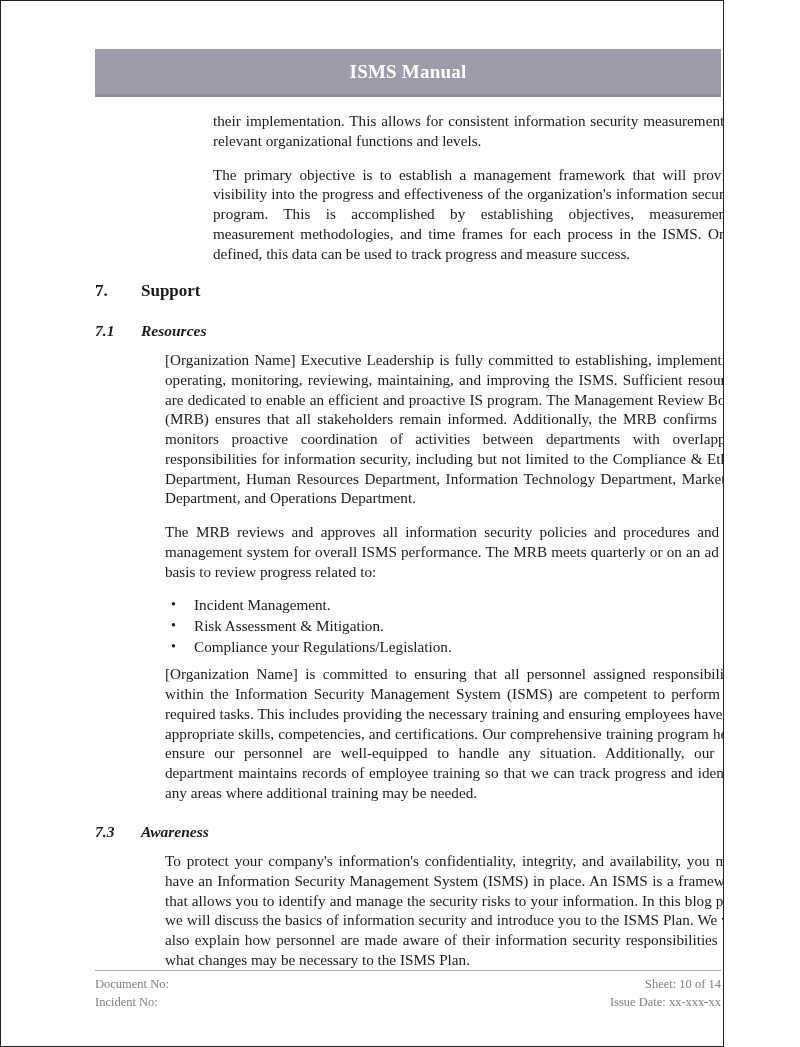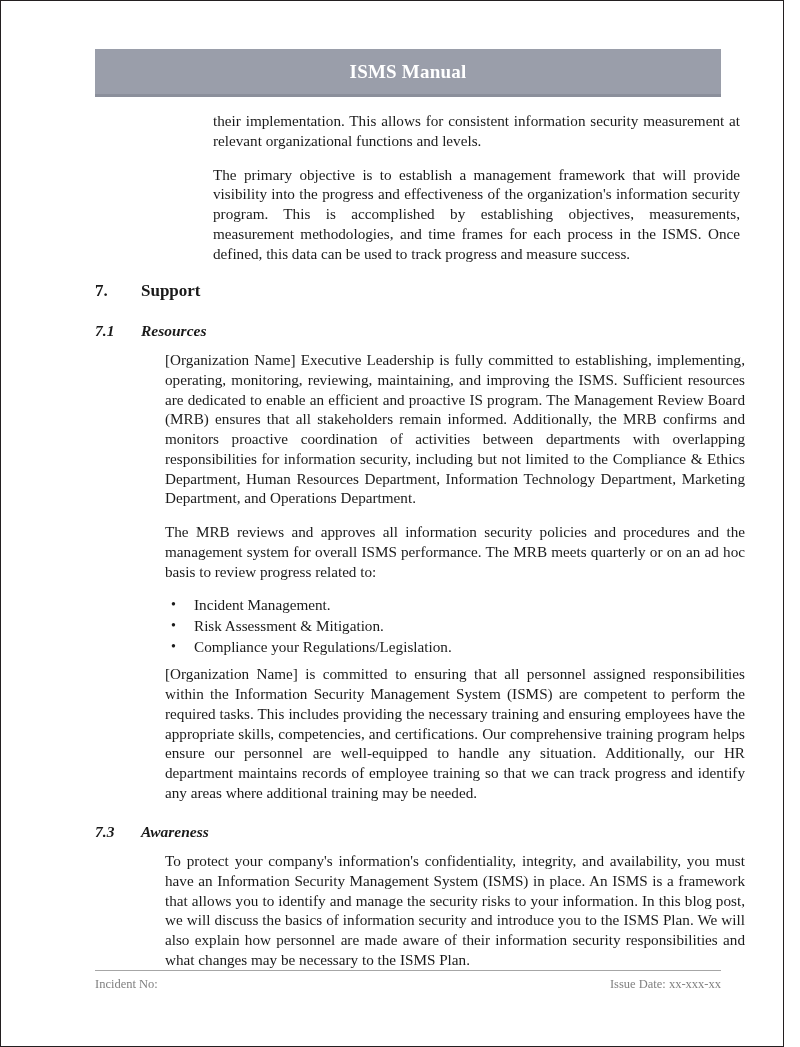--- a/index.html
+++ b/index.html
@@ -2,21 +2,21 @@
 <html><head>
 <meta charset="utf-8">
 <style>
   html, body {
     margin: 0;
     padding: 0;
     background: #ffffff;
   }
   .page {
     position: relative;
-    width: 784px;
+    width: 724px;
     height: 1047px;
     background: #ffffff;
     border: 1px solid #231f20;
     box-sizing: border-box;
     overflow: hidden;
     font-family: "Liberation Serif", "DejaVu Serif", serif;
     color: #1a1a1a;
   }
 
   
@@ -178,18 +178,22 @@
     <h3 class="subsection-heading">
       <span class="num">7.3</span>
       <span>Awareness</span>
     </h3>
     <p class="para sub">To protect your company's information's confidentiality, integrity, and availability, you must have an Information Security Management System (ISMS) in place. An ISMS is a framework that allows you to identify and manage the security risks to your information. In this blog post, we will discuss the basics of information security and introduce you to the ISMS Plan. We will also explain how personnel are made aware of their information security responsibilities and what changes may be necessary to the ISMS Plan.</p>
 
   </div>
 
   <div class="footer">
     <div class="footer-row">
+      <span class="left">Document No:</span>
+      <span class="right">Sheet: 10 of 14</span>
+    </div>
+    <div class="footer-row">
       <span class="left">Incident No:</span>
       <span class="right">Issue Date: xx-xxx-xx</span>
     </div>
   </div>
 
 </div>
 
 </body></html>

